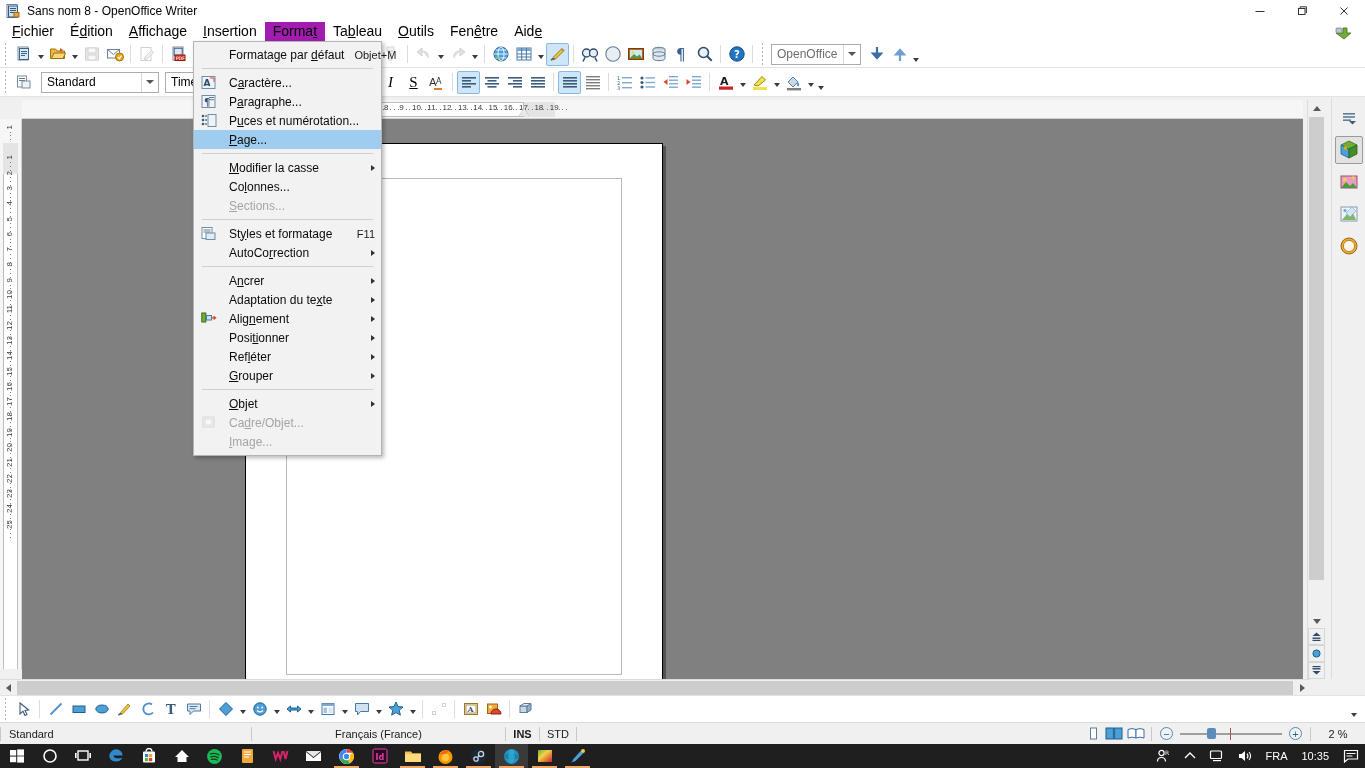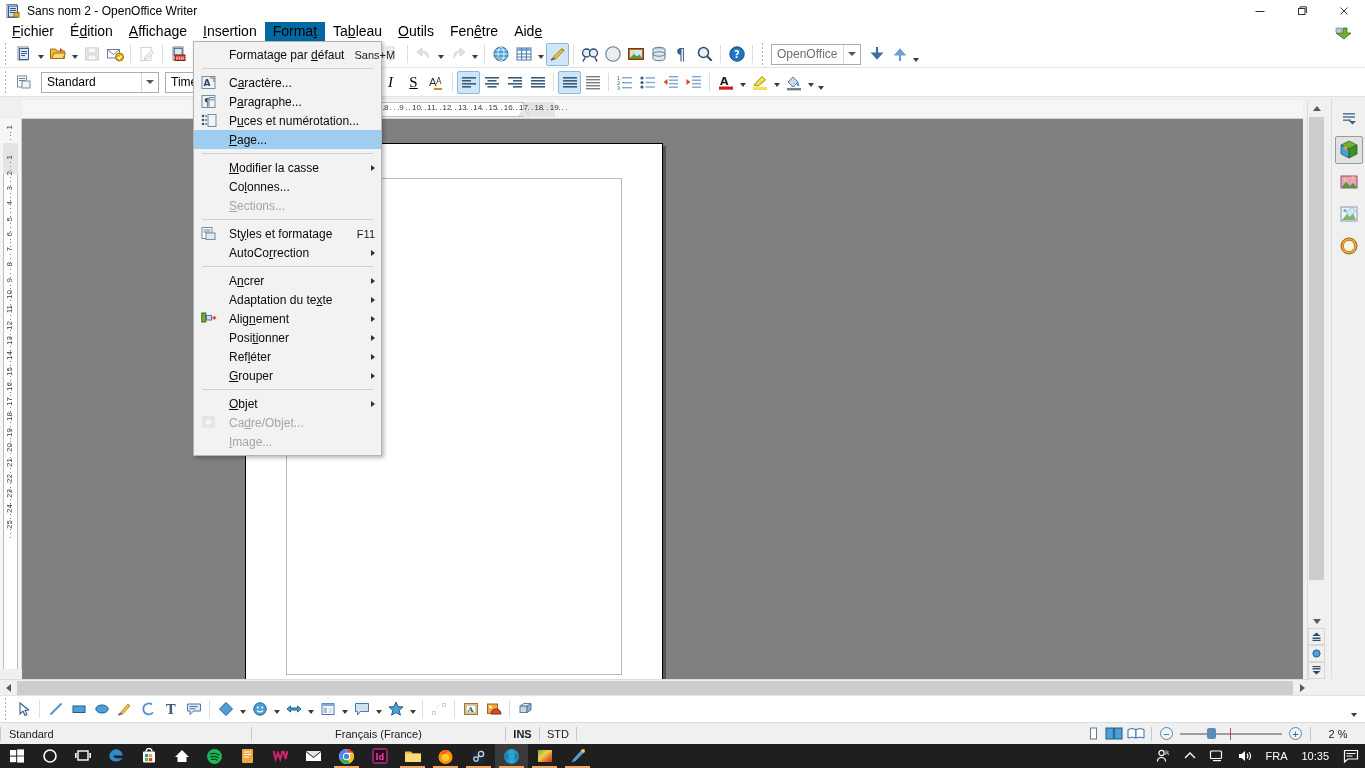--- a/index.html
+++ b/index.html
@@ -32,21 +32,21 @@
 
   
   .menubar {
     position: absolute; top: 22px; left: 0; width: 1365px; height: 19px;
     background: #ffffff; display: flex; align-items: center; padding-left: 4px;
   }
   .menu-item {
     padding: 2px 8px; font-size: 14px; color: #000; height: 19px; line-height: 15px;
     white-space: nowrap;
   }
-  .menu-item.active { background: #0369a1; }
+  .menu-item.active { background: #a21caf; }
   .menu-item u { text-decoration: underline; }
 
   
   .toolbar {
     position: absolute; left: 0; width: 1365px; background: #ffffff;
     display: flex; align-items: center; border-bottom: 1px solid #e3e3e3;
   }
   #toolbar-standard { top: 41px; height: 27px; }
   #toolbar-formatting { top: 68px; height: 29px; }
   .grip {
@@ -242,21 +242,21 @@
     <span class="title-icon">
       <svg class="svgi" width="16" height="16" viewBox="0 0 16 16">
         <rect x="2" y="1.5" width="10" height="13" fill="#fff" stroke="#6b7f99"></rect>
         <rect x="3.5" y="3" width="9" height="11" fill="#cfe0f0" stroke="#31577d"></rect>
         <rect x="5" y="5" width="6" height="1" fill="#31577d"></rect>
         <rect x="5" y="7" width="6" height="1" fill="#31577d"></rect>
         <rect x="5" y="9" width="4" height="1" fill="#31577d"></rect>
         <rect x="9" y="9.5" width="5" height="4.5" fill="#e8a33d" stroke="#a06a12"></rect>
       </svg>
     </span>
-    <span class="title-text">Sans nom 2 - OpenOffice Writer</span>
+    <span class="title-text">Sans nom 8 - OpenOffice Writer</span>
     <div class="winbtns">
       <div class="winbtn">
         <svg class="svgi" width="12" height="12" viewBox="0 0 12 12">
             <rect x="1.5" y="6" width="9" height="1" fill="#333"></rect>
           </svg>
       </div>
       <div class="winbtn">
         <svg class="svgi" width="12" height="12" viewBox="0 0 12 12">
           <rect x="2.5" y="3.5" width="6.5" height="6" fill="none" stroke="#333"></rect>
           <path d="M4.2 3.2 V1.8 H10.4 V8" fill="none" stroke="#333"></path>
@@ -1208,21 +1208,21 @@
       </span>
       <span class="zoomcircle">+</span>
     </div>
     <div class="st-sep"></div>
     <div class="st-cell" style="width:54px; justify-content:center;">2 %</div>
   </div>
 
   <div class="menu-popup" id="format-menu">
       <div class="mi">
         <span class="mtext">Formatage par <u>d</u>éfaut</span>
-        <span class="mshort">Sans+M</span>
+        <span class="mshort">Objet+M</span>
       </div>
       <div class="msep"></div>
       <div class="mi">
         <span class="micon">
           <svg width="16" height="15" viewBox="0 0 16 15">
             <rect x="1" y="1.5" width="13" height="12" fill="#eef3f8" stroke="#6f8ea8"></rect>
             <text x="2.5" y="11" font-size="9" fill="#2d4a6b" font-family="DejaVu Sans" font-weight="bold">A</text>
             <path d="M9 3 l4 0 l0 4" stroke="#d94a2b" fill="none"></path>
           </svg>
         </span>

